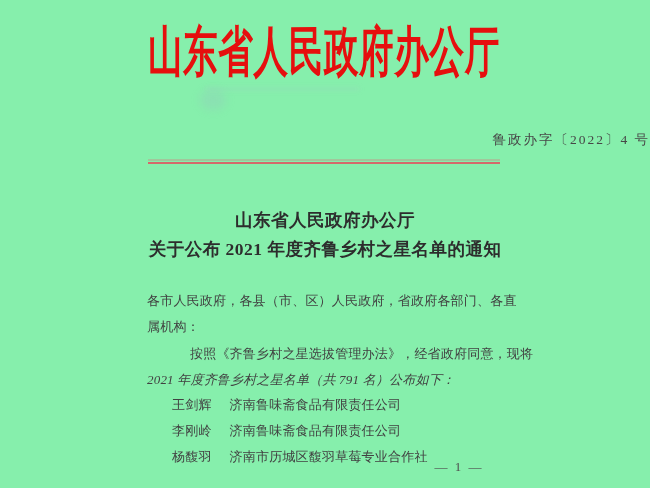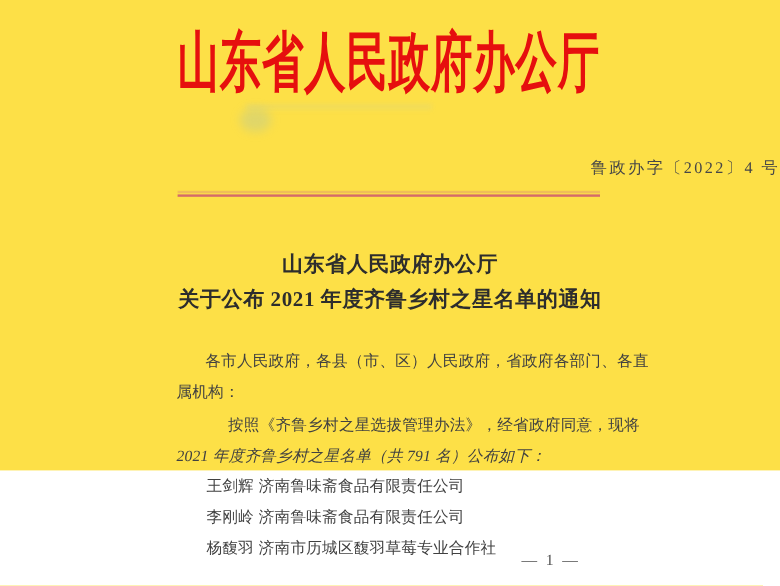--- a/index.html
+++ b/index.html
@@ -4,22 +4,22 @@
 <style>
   html, body { margin: 0; padding: 0; }
   body {
     width: 650px; height: 488px;
     background: #ffffff;
     font-family: "Liberation Serif", "DejaVu Serif", serif;
     overflow: hidden;
   }
   .page {
     position: relative;
-    width: 650px; height: 392px;
-    background: #fde047;
+    width: 650px; height: 488px;
+    background: #86efac;
   }
   .letterhead {
     position: absolute;
     top: 20px; left: 0; width: 650px;
     text-align: center;
     font-size: 54px;
     line-height: 64px;
     font-weight: bold;
     color: #e60f0e;
     transform: scaleX(0.64);
@@ -52,28 +52,28 @@
     line-height: 28.5px;
     letter-spacing: 0.5px;
   }
   .body-line {
     position: absolute;
     font-size: 13px;
     color: #414141;
     letter-spacing: 0.2px;
     white-space: nowrap;
   }
-  .line-salutation1 { top: 292px; left: 147px; margin-left: 24px; }
+  .line-salutation1 { top: 292px; left: 147px; }
   .line-salutation2 { top: 318px; left: 147px; }
   .line-para1       { top: 345px; left: 173px; margin-left: 17px; }
   .line-para2       { top: 371px; left: 147px; font-style: italic; }
   .entry-0          { top: 396px; left: 172px; }
   .entry-1          { top: 422px; left: 172px; }
   .entry-2          { top: 448px; left: 172px; }
-  .entry-name { display: inline-block; margin-right: 4px; }
+  .entry-name { display: inline-block; margin-right: 18px; }
   .page-number {
     position: absolute;
     top: 459px; left: 419px; width: 80px;
     text-align: center;
     font-size: 13px;
     letter-spacing: 2px;
     color: #4f4f4f;
   }
   
   .scan-smudge {

